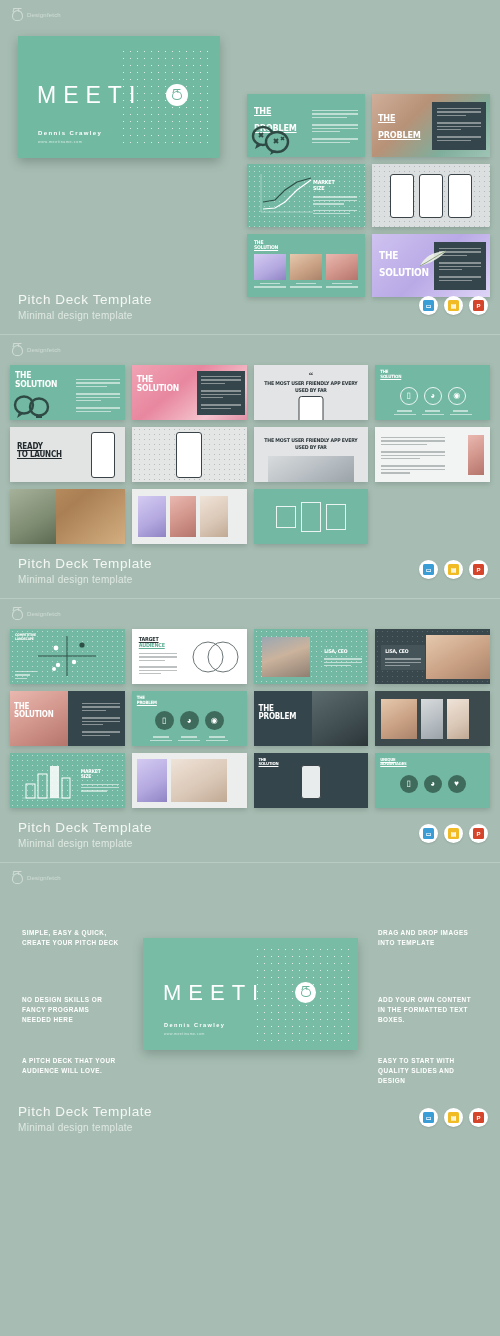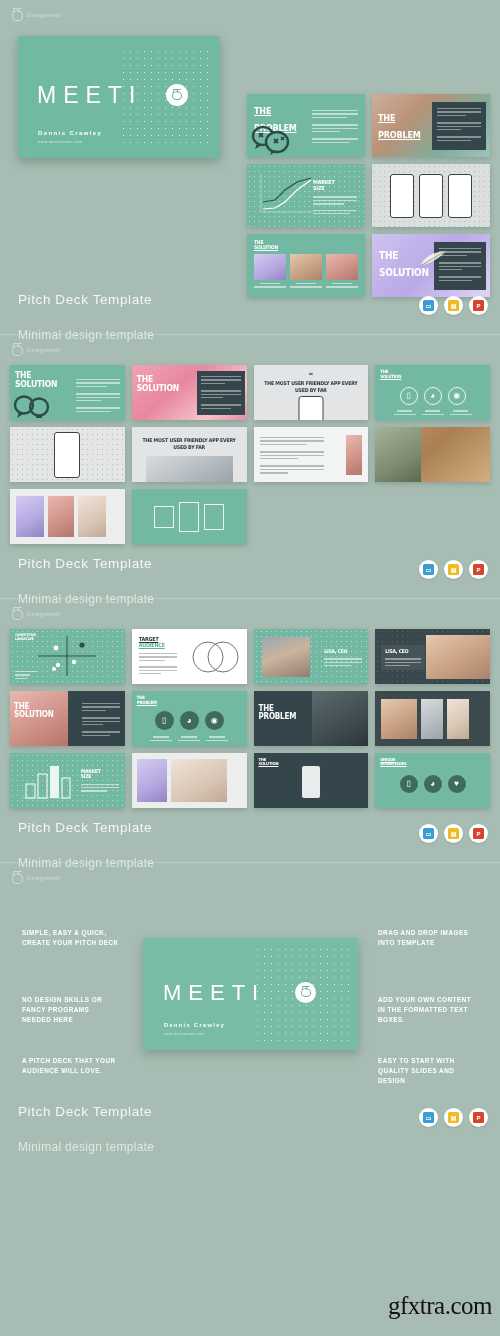--- a/index.html
+++ b/index.html
@@ -30,21 +30,21 @@
   .brand-txt { font-size: 6px; letter-spacing: .2px; color: #f0f4f1; }
 
   .divider { height: 1px; background: rgba(255,255,255,.22); margin: 0 0 0 0; }
 
   
   .sec-foot {
     position: relative; height: 48px; padding: 6px 12px 0 18px;
     display: flex; align-items: flex-start; justify-content: space-between;
   }
   .foot-title { font-size: 13.5px; color: #f4f7f5; letter-spacing: .6px; font-weight: 400; }
-  .foot-sub { font-size: 12px; color: #dfe8e2; letter-spacing: .3px; margin-top: 21px; }
+  .foot-sub { font-size: 10px; color: #dfe8e2; letter-spacing: .3px; margin-top: 3px; }
   .icon-row { display: flex; gap: 6px; margin-top: 4px; }
   .fmt-icon {
     width: 19px; height: 19px; border-radius: 50%; background: #fff;
     display: flex; align-items: center; justify-content: center;
     box-shadow: 0 1px 2px rgba(0,0,0,.12);
   }
   .fmt-glyph { width: 11px; height: 11px; border-radius: 1.5px; position: relative;
                font-size: 6px; color:#fff; display:flex; align-items:center; justify-content:center;
                font-weight:bold; font-family:"Liberation Sans", sans-serif;}
   .g-key { background: #3b9dd6; }
@@ -401,20 +401,24 @@
               <i class="ln" style="display:block;width:70%;margin:0 auto 2px"></i>
               <i class="ln" style="display:block"></i>
             </div>
           <div style="width:22px">
               <i class="ln" style="display:block;width:70%;margin:0 auto 2px"></i>
               <i class="ln" style="display:block"></i>
             </div>
         </div>
       </div>
 
+      <div class="slide" style="background:#e2e4e4;">
+        <div class="ttl" style="position:absolute;left:7px;top:16px;font-size:8px;color:#232a2d;"><span class="u">READY</span><br><span class="u">TO LAUNCH</span></div>
+        <div class="phone ph-lav" style="position:absolute;right:10px;top:5px;width:24px;height:46px;"></div>
+      </div>
 
       <div class="slide" style="background:#e4e6e6;">
         <div class="dots-gy"></div>
         <div class="phone" style="position:absolute;left:50%;transform:translateX(-50%);top:5px;width:26px;height:46px;background:#fff;"></div>
       </div>
 
       <div class="slide" style="background:#e3e4e5;">
         <div class="ttl" style="position:absolute;top:10px;left:6px;right:6px;text-align:center;color:#2d383c;font-size:5.2px;line-height:1.4;">THE MOST USER FRIENDLY APP EVERY USED BY FAR</div>
         <div class="ph-gray" style="position:absolute;left:14px;right:14px;bottom:0;height:26px;"></div>
       </div>
@@ -702,14 +706,13 @@
         <div class="fmt-icon">
             <span class="fmt-glyph g-slides">▤</span>
           </div>
         <div class="fmt-icon">
             <span class="fmt-glyph g-ppt">P</span>
           </div>
       </div>
     </div>
   </div>
 
-  <div class="wm">gfxtra.com</div>
 </div>
 
 </body></html>

